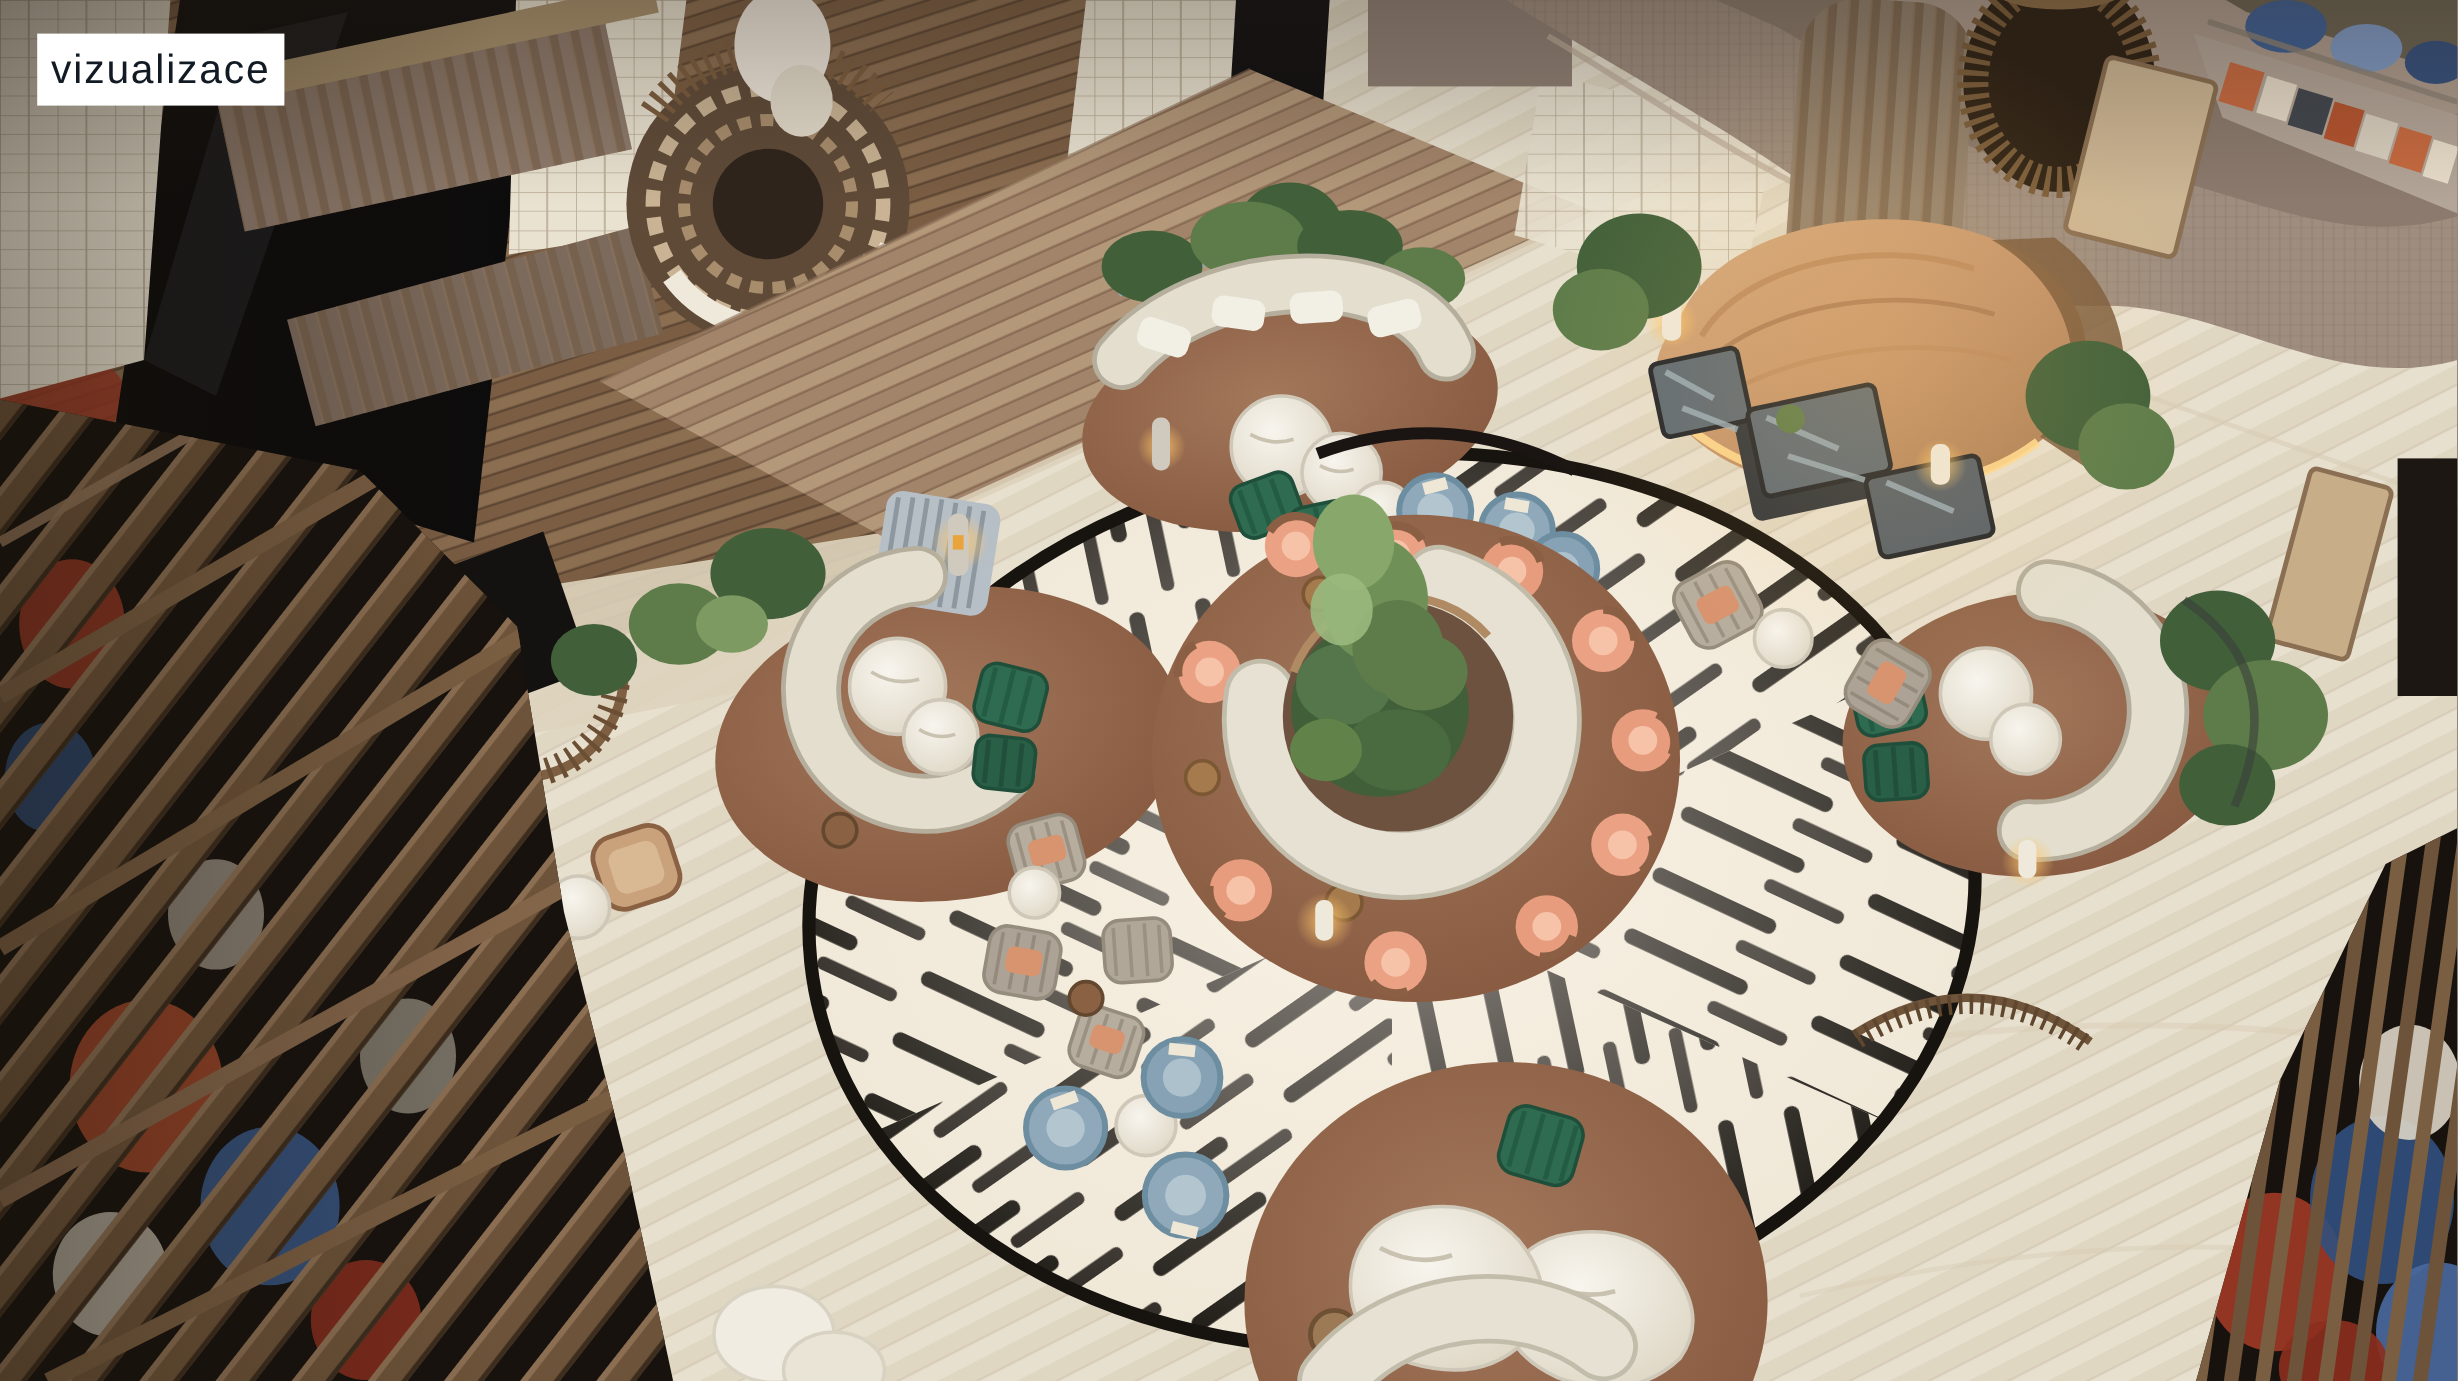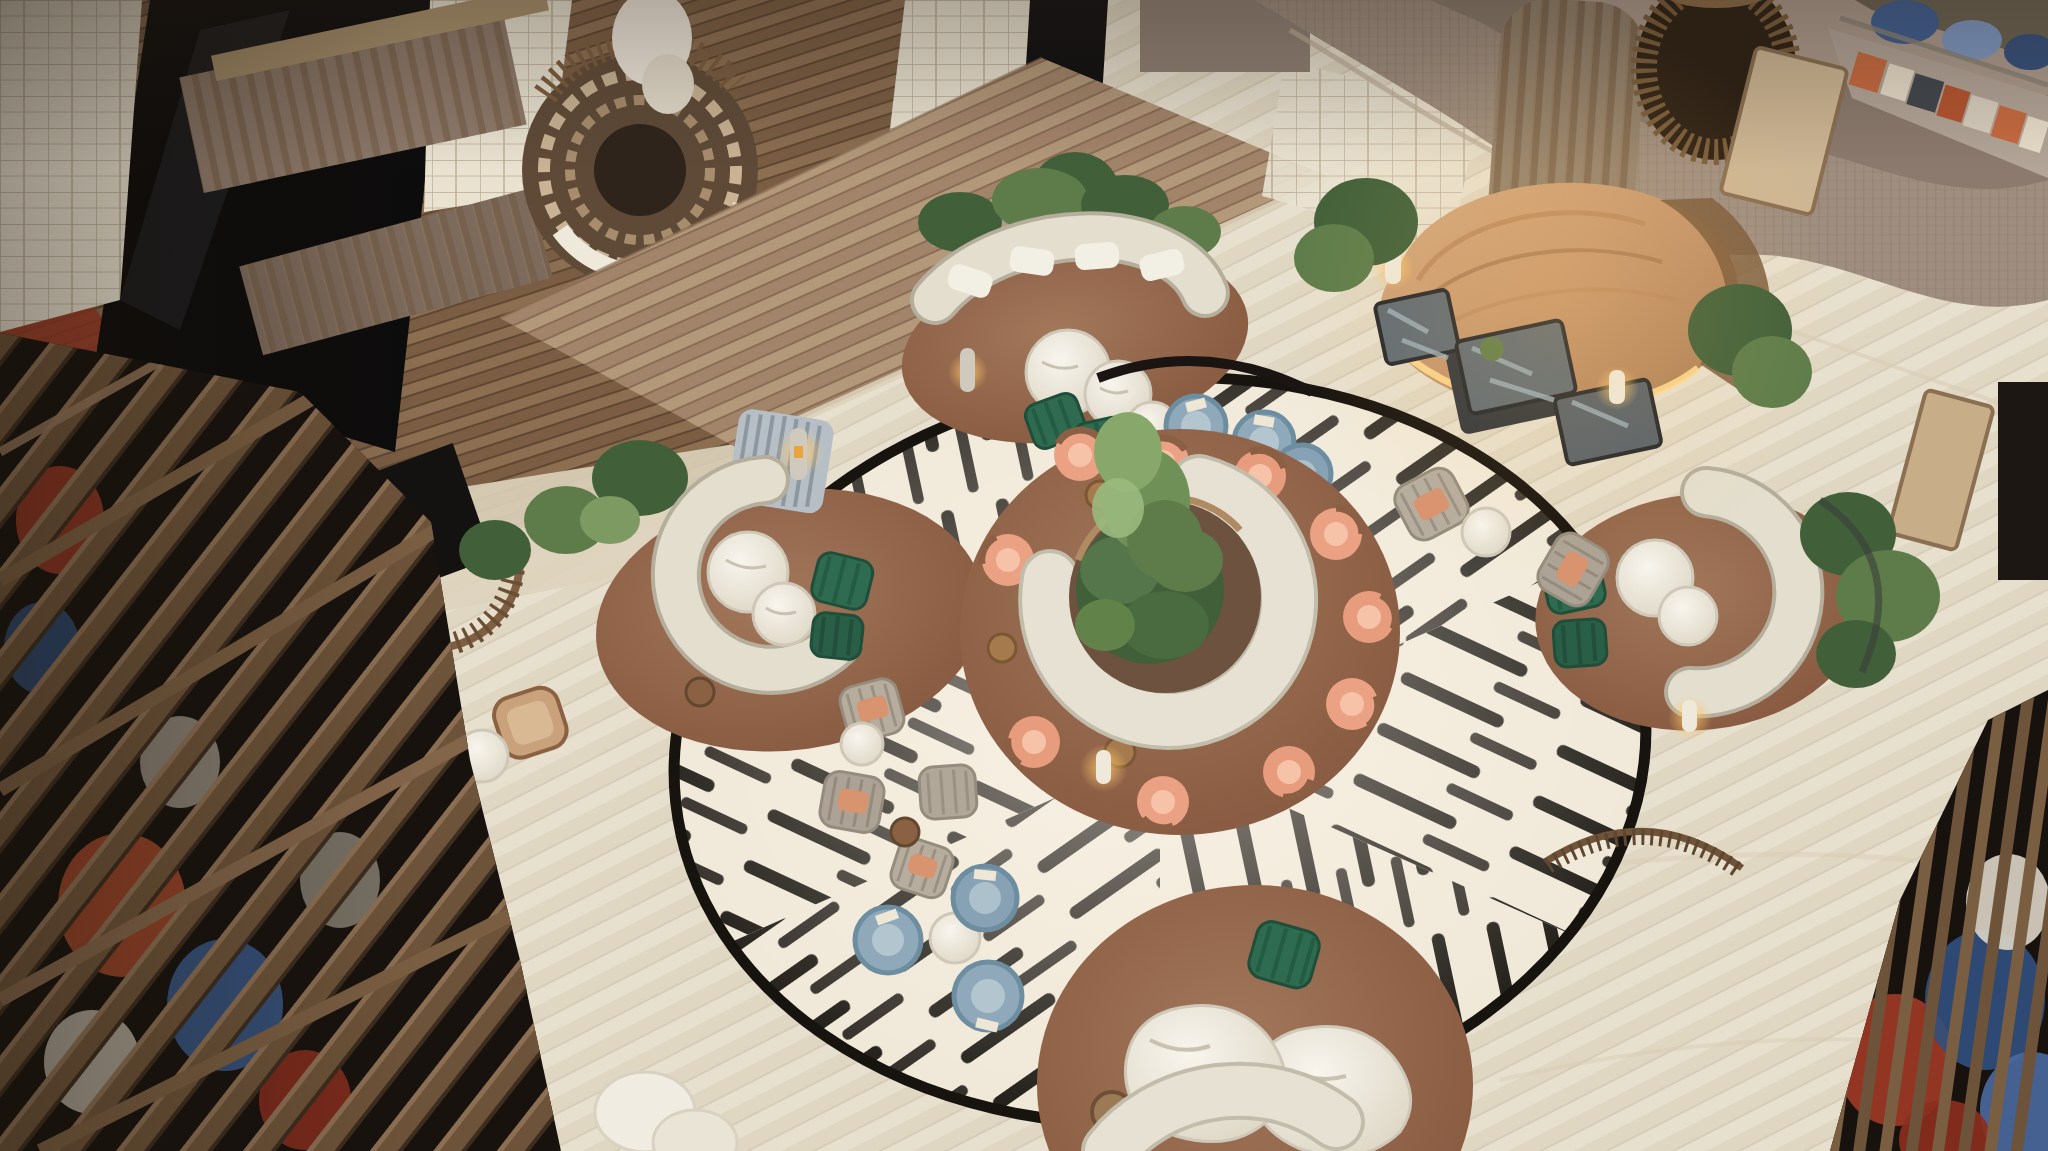--- a/index.html
+++ b/index.html
@@ -592,14 +592,17 @@
     <path d="M0,1000 L560,690" stroke="#83654a" stroke-width="14"></path>
     <path d="M40,1151 L580,880" stroke="#7a5e42" stroke-width="14"></path>
     <path d="M0,452 L340,260" stroke="#94765a" stroke-width="9" opacity="0.9"></path>
   </g>
 
   <rect x="0" y="0" width="2048" height="170" fill="url(#topShade)"></rect>
   <rect x="0" y="0" width="420" height="1151" fill="url(#leftShade)"></rect>
   <circle cx="1560" cy="300" r="280" fill="url(#amberGlow)" opacity="0.25"></circle>
 </svg>
 
-
+<div class="viz-label">
+  <span>vizualizace</span>
 </div>
 
+</div>
+
 </body></html>

